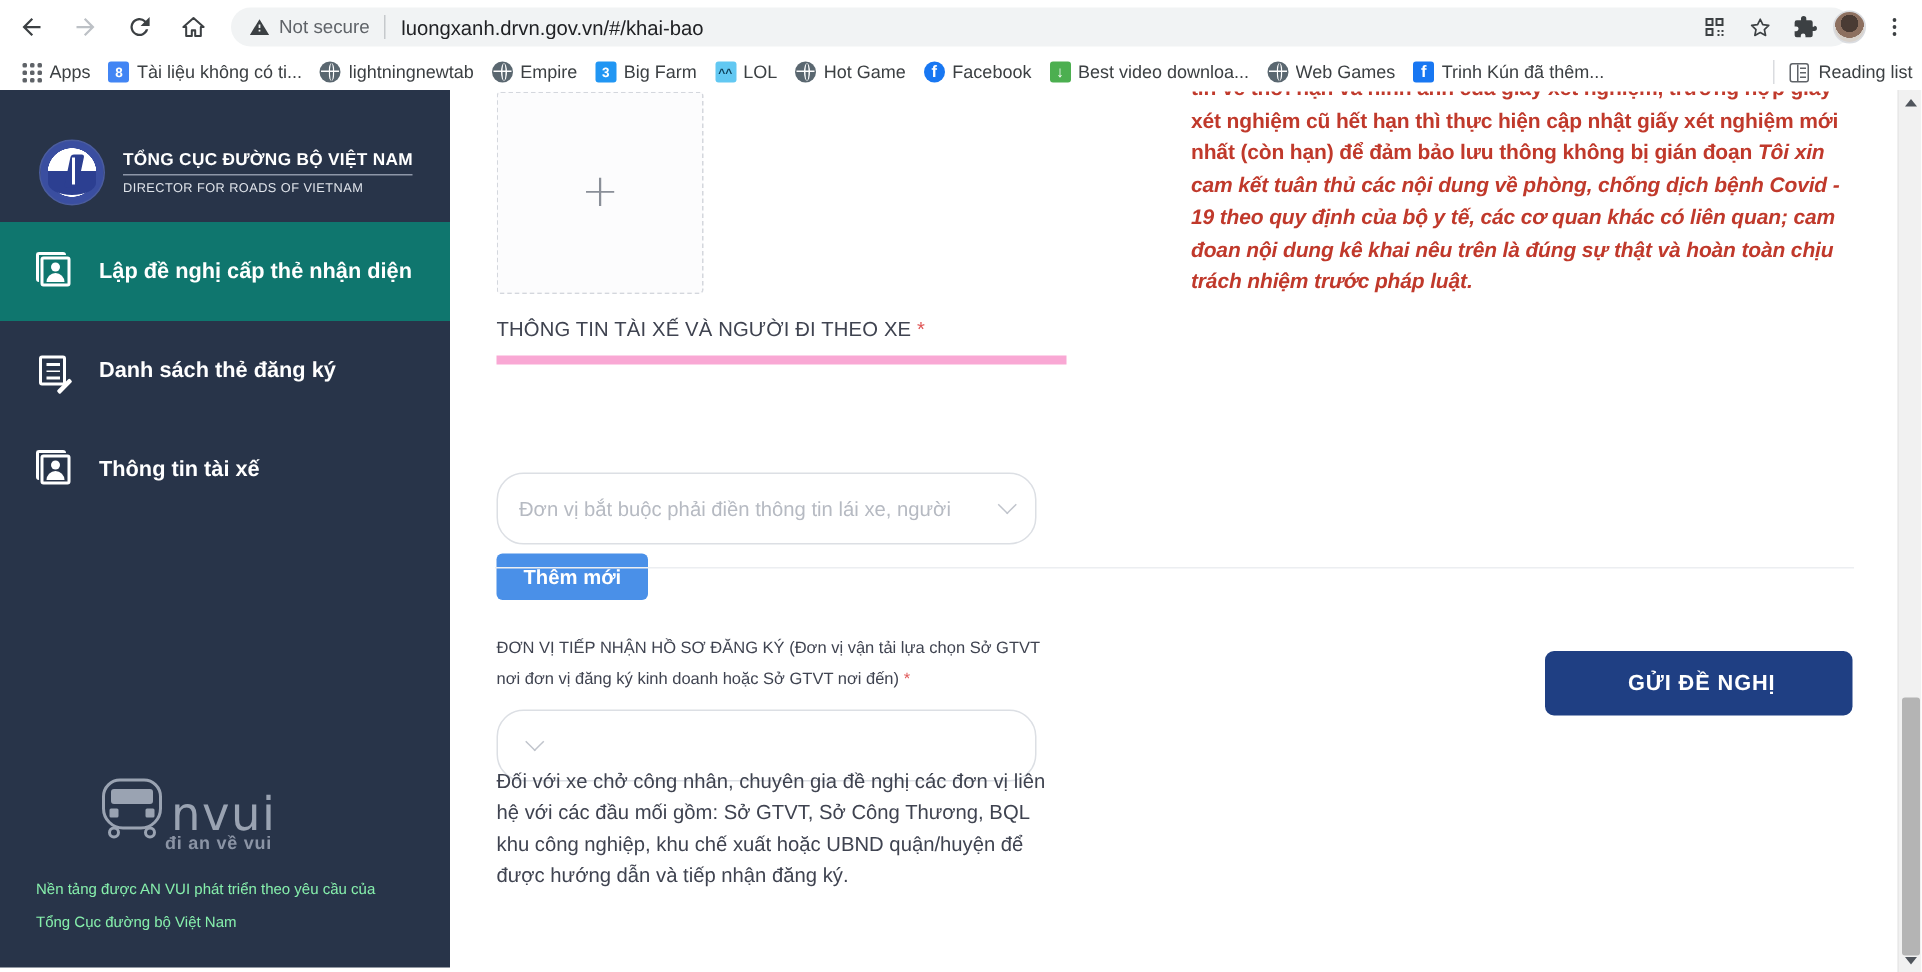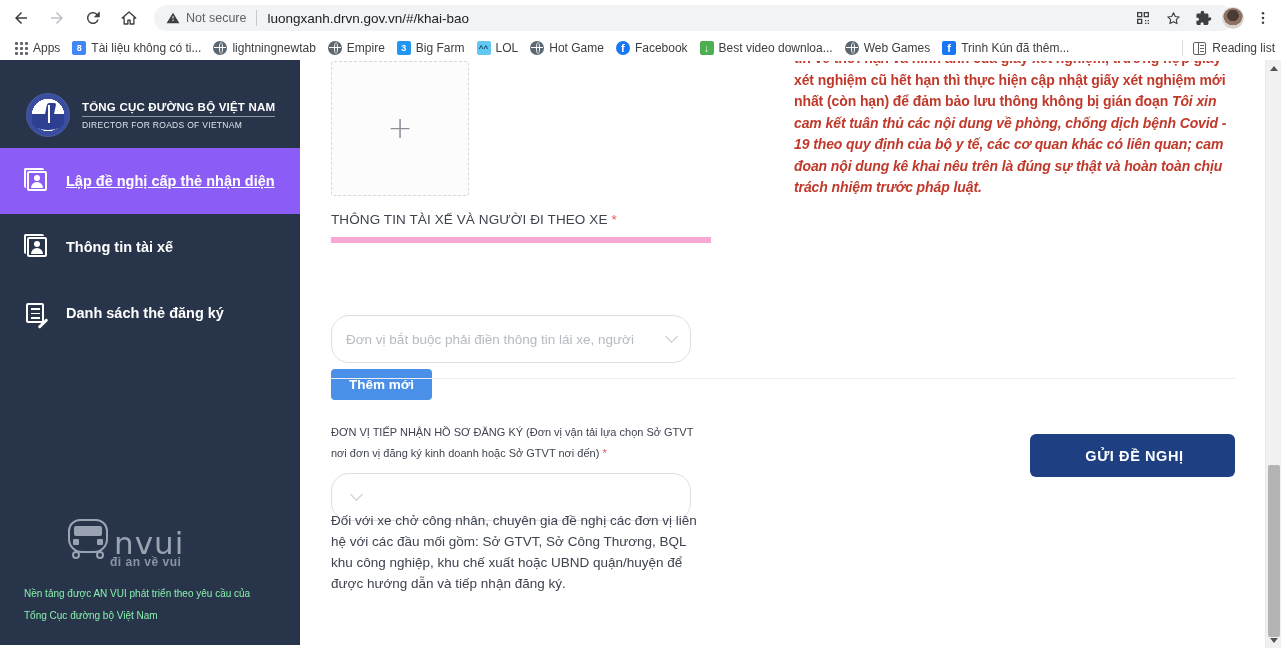--- a/index.html
+++ b/index.html
@@ -146,21 +146,21 @@
     font-size: 11.5px; font-weight: bold; letter-spacing: .2px;
     padding-bottom: 3px; border-bottom: 1px solid #8d96a8;
   }
   #logo-sub { font-size: 8.5px; letter-spacing: .3px; padding-top: 3px; color: #dfe3ea; }
 
   .nav-item {
     display: flex; align-items: center; gap: 16px;
     height: 66px; padding-left: 24px; cursor: pointer;
     font-size: 14.5px; font-weight: bold; color: #ffffff;
   }
-  .nav-item.active { background: #8b5cf6; text-decoration: underline; }
+  .nav-item.active { background: #0f766e; }
   .nav-icon { width: 26px; height: 26px; flex: 0 0 26px; position: relative; }
   .ic-card {
     position: absolute; left: 3px; top: 3px; width: 20px; height: 20px;
     border: 2px solid #fff; border-radius: 2px;
   }
   .ic-card-back {
     position: absolute; left: 0px; top: 0px; width: 20px; height: 20px;
     border-left: 2px solid #fff; border-top: 2px solid #fff; border-radius: 2px;
   }
   .ic-head {
@@ -473,38 +473,38 @@
         <span class="ic-card-back"></span>
           <span class="ic-card"></span>
         <span class="ic-head"></span>
           <span class="ic-body"></span>
       </span>
       <span>Lập đề nghị cấp thẻ nhận diện</span>
     </div>
 
     <div class="nav-item">
       <span class="nav-icon">
+        <span class="ic-list-box">
+            <i></i>
+            <i></i>
+            <i></i>
+          </span>
+        <span class="ic-pencil"></span>
+      </span>
+      <span>Danh sách thẻ đăng ký</span>
+    </div>
+
+    <div class="nav-item">
+      <span class="nav-icon">
         <span class="ic-card-back"></span>
           <span class="ic-card"></span>
         <span class="ic-head"></span>
           <span class="ic-body"></span>
       </span>
       <span>Thông tin tài xế</span>
-    </div>
-
-    <div class="nav-item">
-      <span class="nav-icon">
-        <span class="ic-list-box">
-            <i></i>
-            <i></i>
-            <i></i>
-          </span>
-        <span class="ic-pencil"></span>
-      </span>
-      <span>Danh sách thẻ đăng ký</span>
     </div>
 
     <div id="sidebar-footer">
       <div id="anvui-logo">
         <span id="bus-icon">
           <span class="body"></span>
             <span class="win"></span>
           <span class="w1"></span>
             <span class="w2"></span>
           <span class="wheel1"></span>

